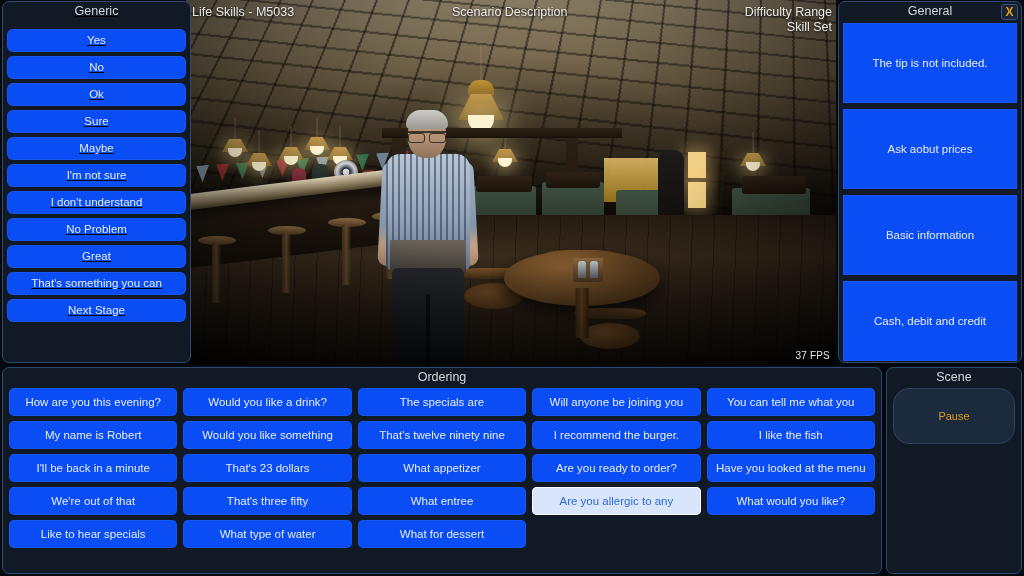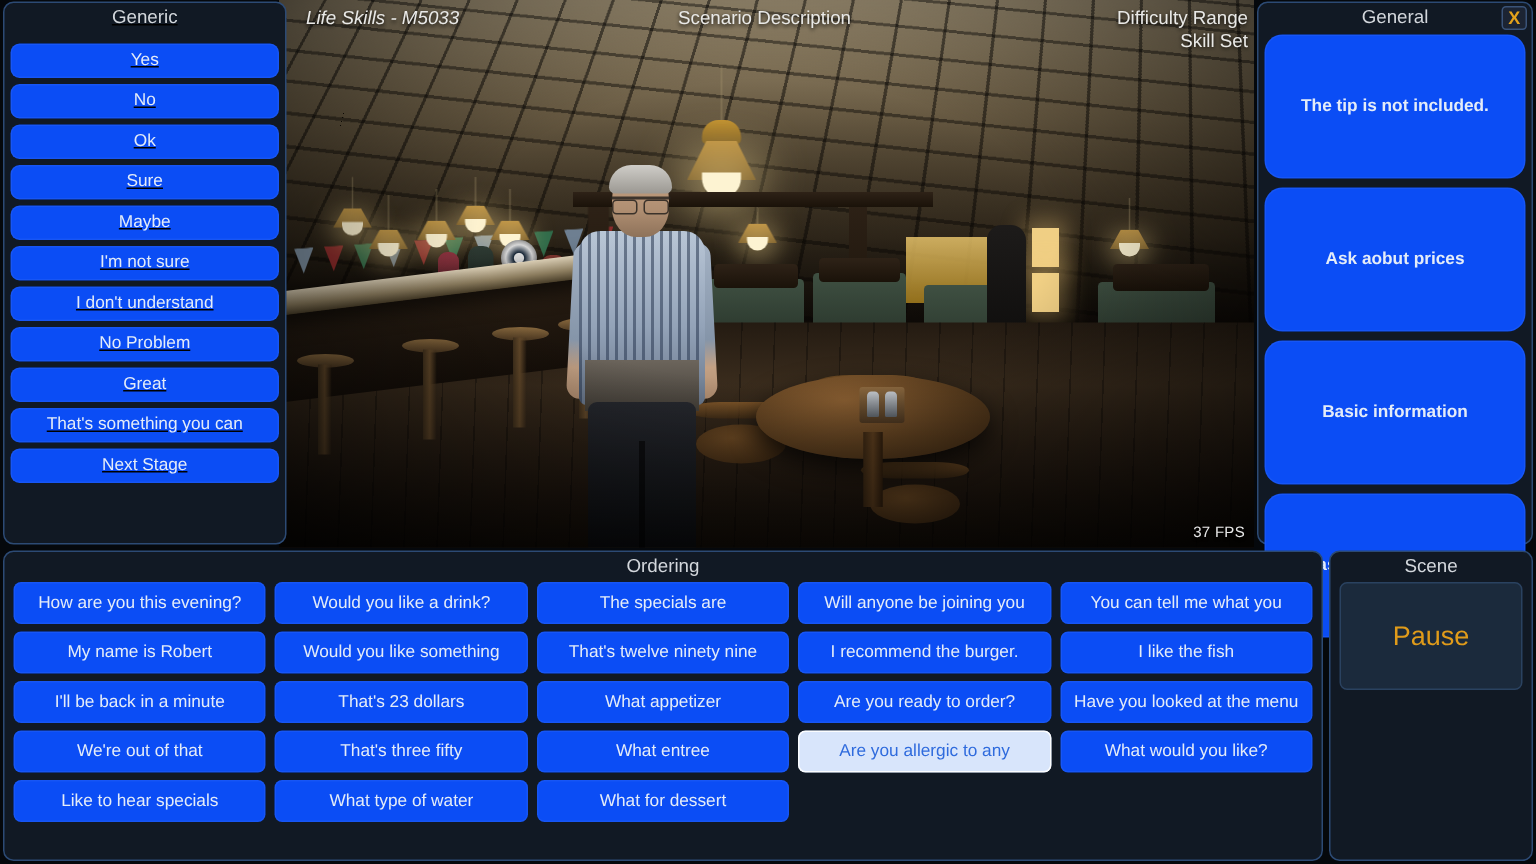--- a/index.html
+++ b/index.html
@@ -192,21 +192,21 @@
     pointer-events: none;
   }
   .fps {
     position: absolute; right: 6px; bottom: 4px;
     font-size: 10px; color: #e8e8e8; letter-spacing: 0.2px;
     text-shadow: 0 1px 2px #000;
   }
 
   
   .hdr { position: absolute; color: #e9e9e7; font-size: 12.5px; text-shadow: 0 1px 3px rgba(0,0,0,0.95); }
-  .hdr-title { left: 204px; top: 5px; font-style: italic; }
+  .hdr-title { left: 192px; top: 5px; }
   .hdr-scenario { left: 452px; top: 5px; }
   .hdr-diff { right: 192px; top: 5px; text-align: right; line-height: 15px; }
 
   
   .panel {
     position: absolute;
     background: #111924;
     border: 1px solid #2c4a74;
     border-radius: 7px;
   }
@@ -231,21 +231,21 @@
   }
 
   
   #generic-panel { left: 2px; top: 1px; width: 189px; height: 362px; text-decoration: underline; }
   #generic-list { padding: 8px 4px; display: flex; flex-direction: column; gap: 4px; }
   #generic-list .btn { height: 23px; width: 100%; border-radius: 6px; }
 
   
   #general-panel { left: 838px; top: 1px; width: 184px; height: 362px; }
   #general-list { padding: 2px 4px 0; display: flex; flex-direction: column; gap: 6px; }
-  #general-list .btn { height: 96px; width: 100%; border-radius: 12px; font-weight: bold; }
+  #general-list .btn { height: 80px; width: 100%; border-radius: 0; }
   #close-x {
     position: absolute; right: 3px; top: 2px; width: 17px; height: 16px;
     display: flex; align-items: center; justify-content: center;
     color: #e3a21b; font-size: 12px; font-weight: bold;
     background: #1c2433; border: 1px solid #3a5378; border-radius: 3px;
     cursor: pointer;
   }
 
   
   #ordering-panel { left: 2px; top: 367px; width: 880px; height: 207px; }
@@ -253,25 +253,25 @@
     padding: 1px 6px 0; display: grid;
     grid-template-columns: repeat(5, 1fr);
     gap: 5px 6px;
   }
   #ordering-grid .btn { height: 28px; border-radius: 5px; }
 
   
   #scene-panel { left: 886px; top: 367px; width: 136px; height: 207px; }
   #scene-list { padding: 1px 6px 0; display: flex; flex-direction: column; gap: 5px; }
   .scene-btn {
-    height: 72px; width: 100%;
+    height: 56px; width: 100%;
     display: flex; align-items: center; justify-content: center;
     background: #1b2a3c; color: #e09b1a;
-    border: 1px solid #2a4260; border-radius: 5px;
-    font-size: 18px; cursor: pointer;
+    border: 1px solid #2a4260; border-radius: 16px;
+    font-size: 11px; cursor: pointer;
     font-family: "Liberation Sans", sans-serif;
   }
 </style>
 </head>
 <body>
 
 <div id="app">
 
   <div class="scene-view">
     <div class="scene-backwall"></div>

